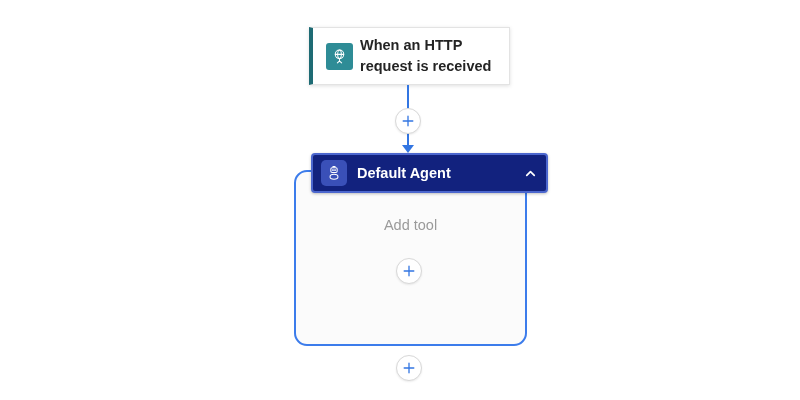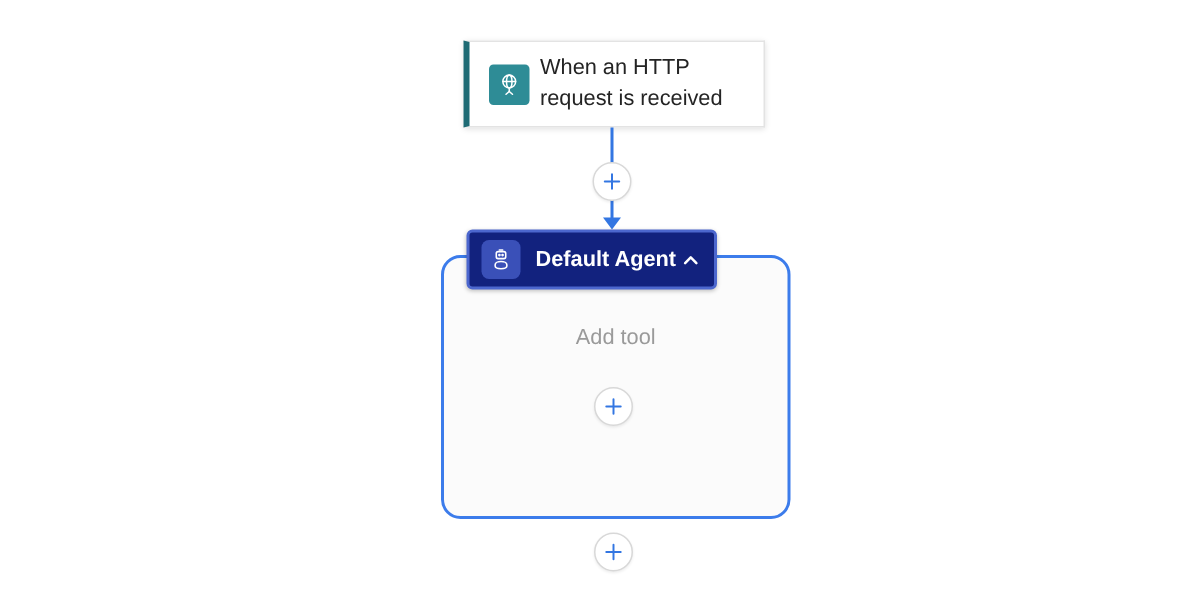--- a/index.html
+++ b/index.html
@@ -11,21 +11,21 @@
   .trigger-card{
     position:absolute;left:309px;top:27px;width:201px;height:58px;box-sizing:border-box;
     background:#fff;border:1px solid #e3e3e3;border-left:4px solid #1E6B74;
     box-shadow:0 1px 4px rgba(0,0,0,.13);display:flex;align-items:center;cursor:pointer;
   }
   .trigger-icon{
     flex:0 0 27px;width:27px;height:27px;margin-left:13px;border-radius:3px;
     background:#2E8C96;display:flex;align-items:center;justify-content:center;
   }
   .trigger-title{
-    margin-left:7px;margin-right:6px;font-size:14.5px;font-weight:400;color:#242424;
+    margin-left:7px;margin-right:6px;font-size:14.5px;font-weight:700;color:#242424;
     line-height:21px;letter-spacing:0;
   }
   
   .connector-line{position:absolute;left:407px;top:85px;width:2px;height:61px;background:#3376E2;}
   .connector-arrowhead{
     position:absolute;left:402px;top:145px;width:0;height:0;
     border-left:6px solid transparent;border-right:6px solid transparent;border-top:8px solid #3376E2;
   }
   
   .plus-btn{
@@ -36,21 +36,21 @@
   .plus-btn svg{display:block;}
   #plus-insert{left:395px;top:108px;}
   #plus-add-tool{left:396px;top:258px;}
   #plus-below{left:396px;top:355px;}
   
   .agent-scope{
     position:absolute;left:294px;top:170px;width:233px;height:176px;box-sizing:border-box;
     background:#FBFBFB;border:2px solid #3C7CEB;border-radius:13px;
   }
   .agent-header{
-    position:absolute;left:311px;top:153px;width:167px;height:40px;box-sizing:border-box;
+    position:absolute;left:311px;top:153px;width:237px;height:40px;box-sizing:border-box;
     background:#12227E;border:2px solid #4C67CE;border-radius:4px;
     box-shadow:0 1px 3px rgba(0,0,0,.25);
     display:flex;align-items:center;padding:0 8px;cursor:pointer;
   }
   .agent-tile{
     flex:0 0 26px;width:26px;height:26px;border-radius:5px;background:#3A50B8;
     display:flex;align-items:center;justify-content:center;
   }
   .agent-title{margin-left:10px;font-size:14.5px;font-weight:700;color:#ffffff;flex:1;}
   .chevron{display:flex;align-items:center;margin-left:auto;cursor:pointer;}

